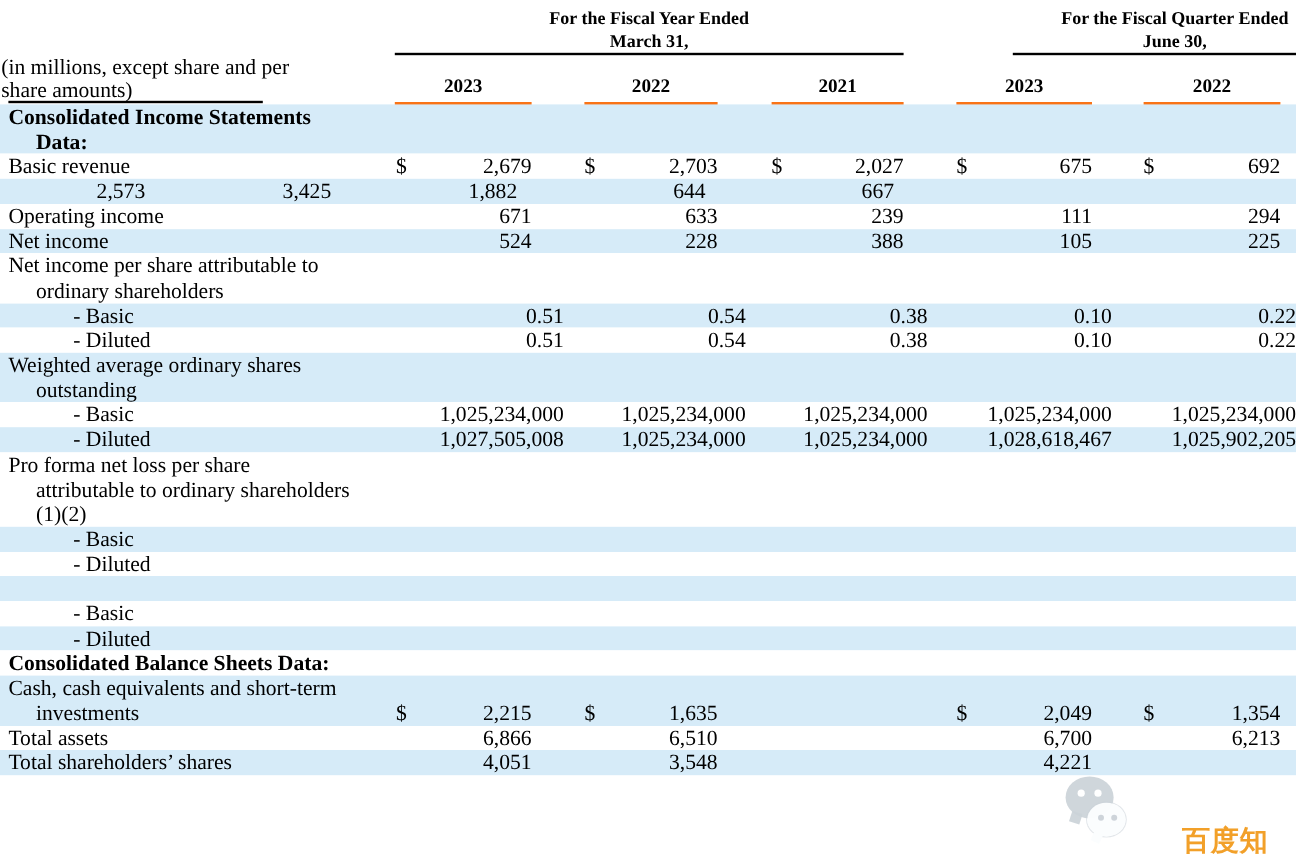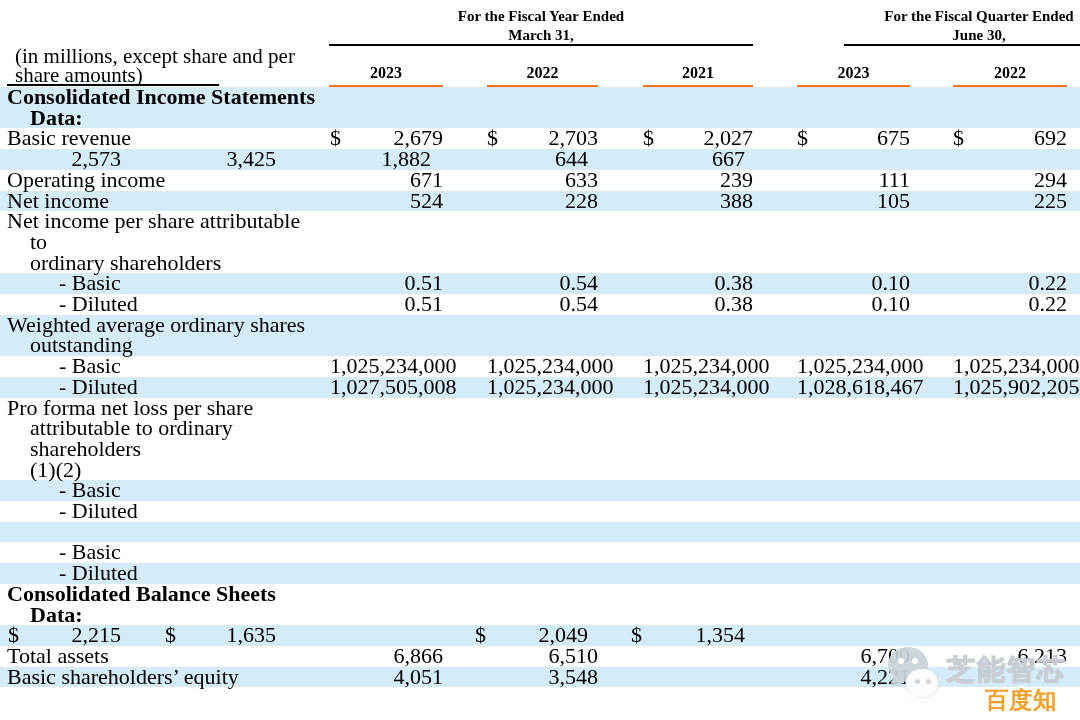--- a/index.html
+++ b/index.html
@@ -5,38 +5,38 @@
   html,body{margin:0;padding:0;background:#fff;}
   #page{position:relative;width:1080px;height:720px;background:#fff;overflow:hidden;
         font-family:"Liberation Serif", serif;color:#000;}
 
   
   .hdr{position:absolute;left:0;top:0;width:1080px;height:87px;background:#fff;}
   .grp{position:absolute;top:7px;height:37px;border-bottom:2px solid #000;
        font-weight:bold;font-size:15px;line-height:18.5px;text-align:center;white-space:pre-line;}
   .grp1{left:329px;width:424px;}
   .grp2{left:844px;width:270px;}
-  .note{position:absolute;left:15px;top:47px;width:300px;font-size:21px;line-height:18.5px;white-space:pre-line;}
+  .note{position:absolute;left:1px;top:47px;width:300px;font-size:18px;line-height:18.5px;white-space:pre-line;}
   .note-line{position:absolute;left:7px;top:84px;width:212px;border-top:2px solid #000;}
   .yr{position:absolute;top:61px;height:24px;line-height:24px;border-bottom:6px solid #f97316;
       font-weight:bold;font-size:16px;text-align:center;}
   .y1{left:329px;width:114px;}
   .y2{left:487px;width:111px;}
   .y3{left:643px;width:110px;text-align:center;}
   .y4{left:797px;width:113px;}
   .y5{left:953px;width:114px;}
 
   
   .tbody{position:absolute;left:0;top:87px;width:1080px;}
   .row{display:flex;align-items:stretch;width:1080px;box-sizing:border-box;
-       font-size:22px;line-height:20.7px;min-height:20.7px;background:#fff;}
+       font-size:18px;line-height:20.7px;min-height:20.7px;background:#fff;}
   .row.shaded{background:#d6ebf8;}
   .row.section{font-weight:bold;}
   .lbl{width:322px;box-sizing:border-box;padding-left:30px;text-indent:-23px;white-space:pre-line;}
-  .row.sub .lbl{padding-left:59px;text-indent:0;}
+  .row.sub .lbl{padding-left:25px;text-indent:0;margin-left:36px;}
   .cell{display:flex;justify-content:space-between;align-items:flex-end;box-sizing:border-box;}
   .c1{width:121px;padding-left:8px;}
   .c2{width:111px;}
   .c3{width:110px;}
   .c4{width:113px;}
   .c5{width:114px;}
   .gA{width:44px;}.gB{width:45px;}.gC{width:44px;}.gD{width:43px;}
   .num{text-align:right;}
 
   
@@ -584,20 +584,22 @@
           <span class="num"></span>
         </div>
     <div class="gD"></div>
     <div class="cell c5">
           <span class="dollar"></span>
           <span class="num"></span>
         </div>
   </div>
 
   <div class="row shaded item">
+    <div class="lbl">Cash, cash equivalents and short-term
+investments</div>
     <div class="cell c1">
           <span class="dollar">$</span>
           <span class="num">2,215</span>
         </div>
     <div class="gA"></div>
     <div class="cell c2">
           <span class="dollar">$</span>
           <span class="num">1,635</span>
         </div>
     <div class="gB"></div>
@@ -639,21 +641,21 @@
           <span class="num">6,700</span>
         </div>
     <div class="gD"></div>
     <div class="cell c5">
           <span class="dollar"></span>
           <span class="num">6,213</span>
         </div>
   </div>
 
   <div class="row shaded item">
-    <div class="lbl">Basic shareholders’ equity</div>
+    <div class="lbl">Total shareholders’ shares</div>
     <div class="cell c1">
           <span class="dollar"></span>
           <span class="num">4,051</span>
         </div>
     <div class="gA"></div>
     <div class="cell c2">
           <span class="dollar"></span>
           <span class="num">3,548</span>
         </div>
     <div class="gB"></div>
@@ -673,16 +675,15 @@
         </div>
   </div>
 </div>
 
   <div class="wm-icon">
     <div class="bub-big"></div>
     <div class="big-tail"></div>
     <div class="bub-small"></div>
     <div class="small-tail"></div>
   </div>
-  <div class="wm-text">芝能智芯</div>
   <div class="wm-badge">百度知道</div>
 
 </div>
 
 </body></html>

